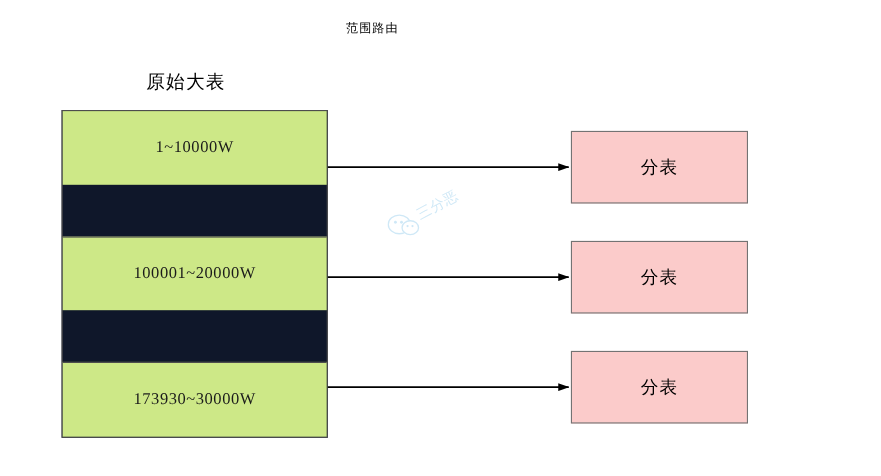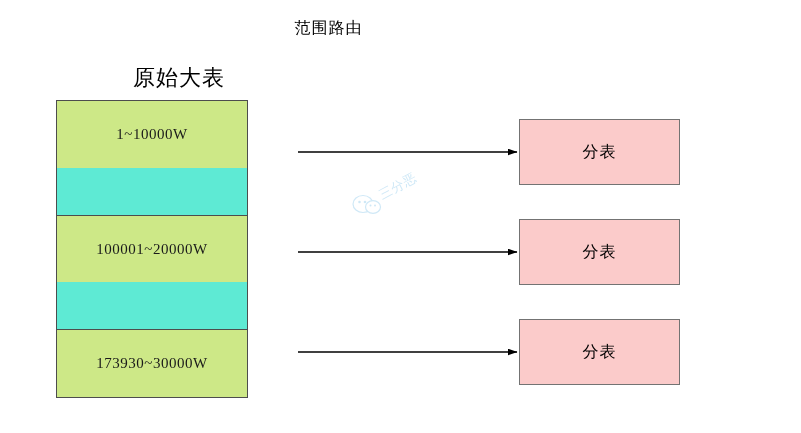--- a/index.html
+++ b/index.html
@@ -14,52 +14,52 @@
     position: relative;
     width: 801px;
     height: 433px;
     background: #ffffff;
     overflow: hidden;
   }
 
   
   .diagram-title {
     position: absolute;
-    left: 8px;
+    left: 18px;
     top: 18px;
     width: 641px;
     text-align: center;
-    font-size: 16px;
+    font-size: 11px;
     color: #000000;
     letter-spacing: 1px;
     white-space: nowrap;
   }
 
   
   .source-label {
     position: absolute;
     left: 133px;
     top: 63px;
-    font-size: 22px;
+    font-size: 17px;
     color: #000000;
     letter-spacing: 1px;
     white-space: nowrap;
     font-family: Liberation Mono, monospace;
   }
 
   
   .source-table {
     position: absolute;
     left: 56px;
     top: 100px;
-    width: 192px;
+    width: 242px;
     height: 298px;
     border: 1.6px solid #4d4d4d;
     box-sizing: border-box;
-    background: #5eead4;
+    background: #0f172a;
     display: flex;
     flex-direction: column;
   }
   .source-row {
     flex: 1 1 0;
     display: flex;
     align-items: center;
     justify-content: center;
     background: #cde887;
     box-sizing: border-box;

